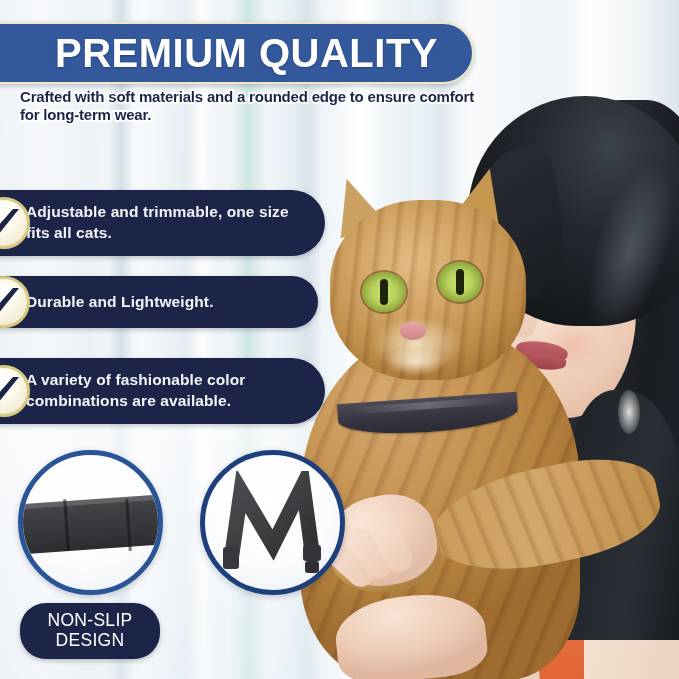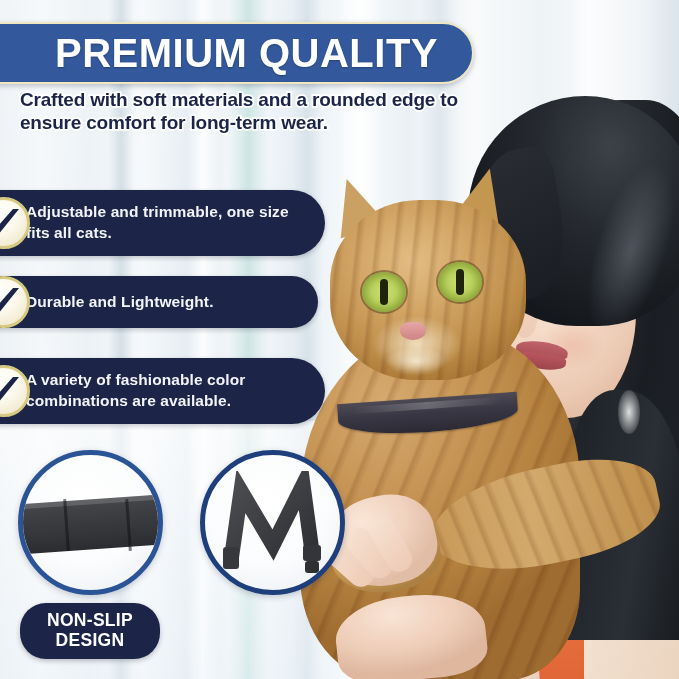--- a/index.html
+++ b/index.html
@@ -304,21 +304,21 @@
     font-size:40px;
     font-weight:bold;
     letter-spacing:.5px;
     line-height:1;
     white-space:nowrap;
     text-shadow:0 1px 2px rgba(0,0,0,.25);
   }
 
   .subtitle{
     position:absolute;left:20px;top:88px;width:470px;
-    font-size:19px;font-weight:bold;line-height:1.22;
+    font-size:15px;font-weight:bold;line-height:1.22;
     color:#1c2548;
     -webkit-text-stroke:3.5px #ffffff;
     paint-order:stroke fill;
     letter-spacing:-.2px;
   }
 
   
   .feature{
     position:absolute;
     background:#1c2548;
@@ -376,21 +376,21 @@
   }
 
   
   .m-shape{position:absolute;left:12px;top:16px;}
 
   .chip{
     margin-top:8px;
     background:#1c2548;
     border-radius:26px;
     color:#ffffff;
-    font-size:17.5px;font-weight:bold;
+    font-size:17.5px;font-weight:normal;
     text-align:center;
     line-height:1.16;
     padding:7px 10px 8px;
     box-shadow:0 2px 5px rgba(10,14,30,.25);
     letter-spacing:.3px;
   }
   .chip.left-chip{width:120px;margin-left:2px;}
   .chip.right-chip{width:146px;margin-left:-1px;}
 </style>
 </head>

